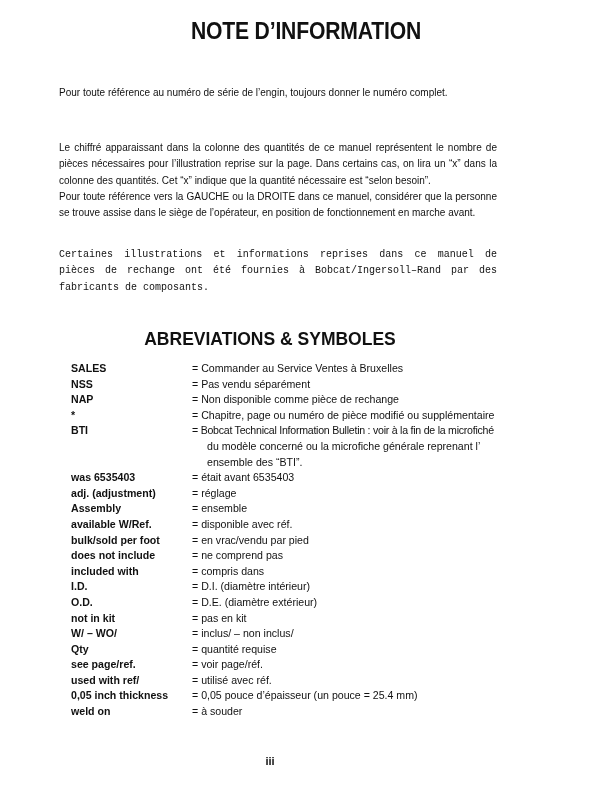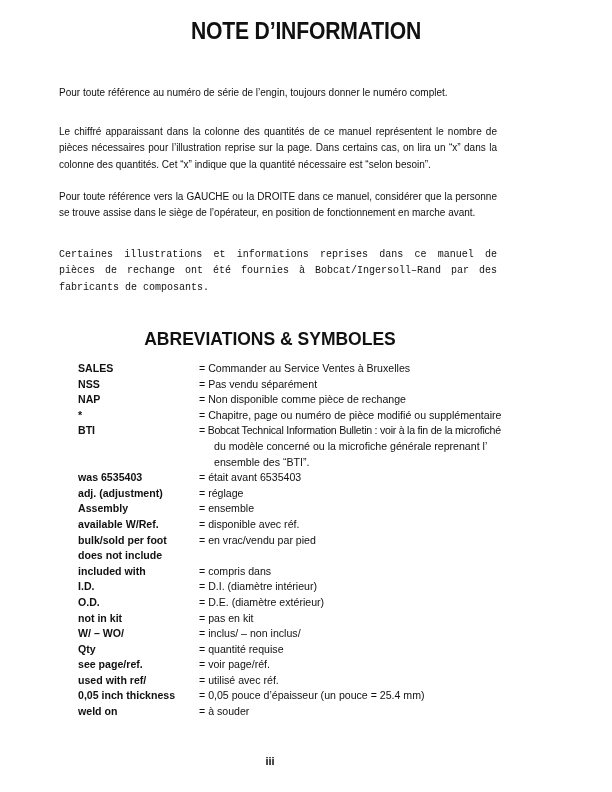--- a/index.html
+++ b/index.html
@@ -15,39 +15,39 @@
     .para {
       position: absolute; left: 59px; width: 438px;
       font-size: 10px; line-height: 16.3px; text-align: justify;
       margin: 0;
     }
     .section-title {
       position: absolute; left: 0; width: 540px; top: 329px;
       text-align: center; font-weight: bold; font-size: 17.5px;
     }
     .abbr-table {
-      position: absolute; left: 78px; top: 361px; width: 480px;
+      position: absolute; left: 71px; top: 361px; width: 480px;
       font-size: 10.6px; line-height: 15.6px;
     }
     .abbr-row { display: flex; }
     .abbr-key { width: 121px; font-weight: bold; flex-shrink: 0; white-space: nowrap; }
     .abbr-val { flex: 1; white-space: nowrap; }
     .abbr-cont { padding-left: 136px; white-space: nowrap; }
     .page-num {
       position: absolute; left: 0; width: 540px; top: 755px;
       text-align: center; font-weight: bold; font-size: 11px;
     }
   </style>
 </head>
 <body>
 
 <div class="title">NOTE D’INFORMATION</div>
 
 <p class="para" style="top:85px;">Pour toute référence au numéro de série de l’engin, toujours donner le numéro complet.</p>
-<p class="para" style="top:124px;">Le chiffré apparaissant dans la colonne des quantités de ce manuel représentent le nombre de pièces nécessaires pour l’illustration reprise sur la page. Dans certains cas, on lira un “x” dans la colonne des quantités. Cet “x” indique que la quantité nécessaire est “selon besoin”.</p>
+<p class="para" style="top:140px;">Le chiffré apparaissant dans la colonne des quantités de ce manuel représentent le nombre de pièces nécessaires pour l’illustration reprise sur la page. Dans certains cas, on lira un “x” dans la colonne des quantités. Cet “x” indique que la quantité nécessaire est “selon besoin”.</p>
 <p class="para" style="top:189px;">Pour toute référence vers la GAUCHE ou la DROITE dans ce manuel, considérer que la personne se trouve assise dans le siège de l’opérateur, en position de fonctionnement en marche avant.</p>
 <p class="para" style="top:247px;font-family:Liberation Mono, monospace;">Certaines illustrations et informations reprises dans ce manuel de pièces de rechange ont été fournies à Bobcat/Ingersoll–Rand par des fabricants de composants.</p>
 
 <div class="section-title">ABREVIATIONS &amp; SYMBOLES</div>
 
 <div class="abbr-table">
   <div class="abbr-row">
       <span class="abbr-key">SALES</span>
       <span class="abbr-val">= Commander au Service Ventes à Bruxelles</span>
     </div>
@@ -84,20 +84,21 @@
   <div class="abbr-row">
       <span class="abbr-key">available W/Ref.</span>
       <span class="abbr-val">= disponible avec réf.</span>
     </div>
   <div class="abbr-row">
       <span class="abbr-key">bulk/sold per foot</span>
       <span class="abbr-val">= en vrac/vendu par pied</span>
     </div>
   <div class="abbr-row">
       <span class="abbr-key">does not include</span>
+      <span class="abbr-val">= ne comprend pas</span>
     </div>
   <div class="abbr-row">
       <span class="abbr-key">included with</span>
       <span class="abbr-val">= compris dans</span>
     </div>
   <div class="abbr-row">
       <span class="abbr-key">I.D.</span>
       <span class="abbr-val">= D.I. (diamètre intérieur)</span>
     </div>
   <div class="abbr-row">

